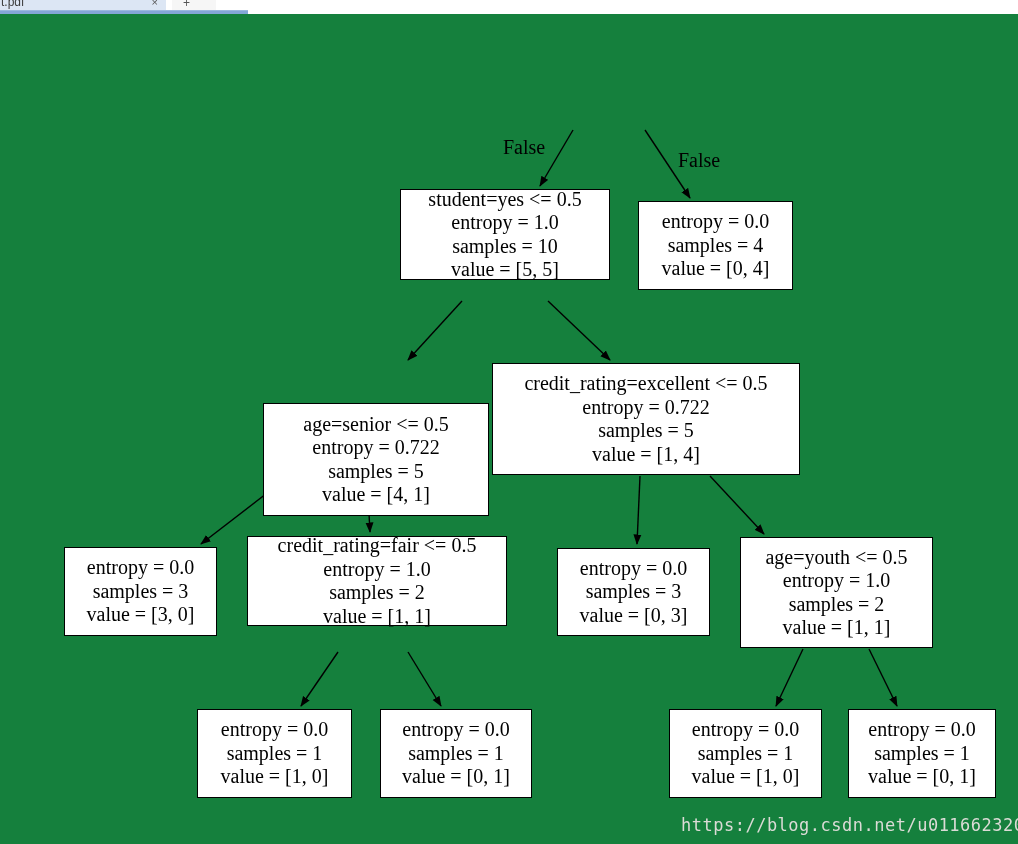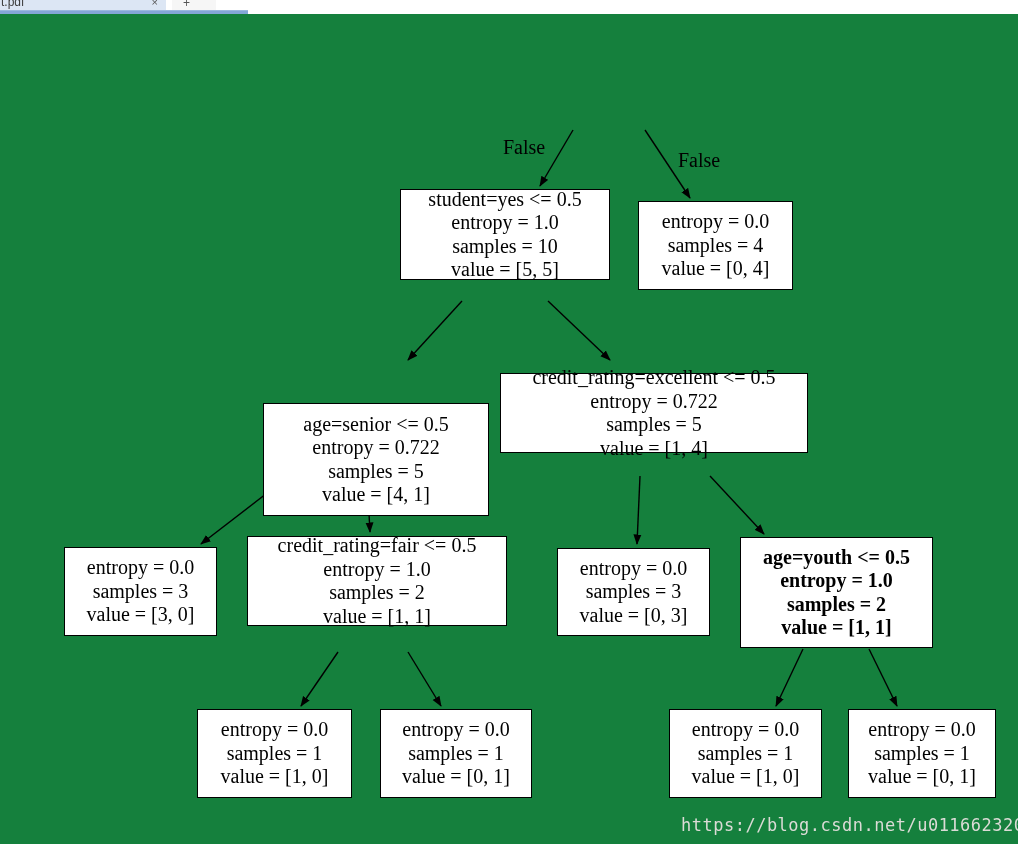--- a/index.html
+++ b/index.html
@@ -93,25 +93,25 @@
     position: absolute;
     font-size: 20px;
     color: #000000;
   }
 
   
   #node-root        { left: 478px; top:  25px; width: 260px; height: 105px; }
   #node-student     { left: 400px; top: 189px; width: 210px; height: 91px; }
   #node-leaf-04     { left: 638px; top: 201px; width: 155px; height:  89px; }
   #node-senior      { left: 263px; top: 363px; width: 226px; height: 113px; margin-top: 40px; }
-  #node-credit-exc  { left: 492px; top: 373px; width: 308px; height: 80px; margin-left: 8px; }
+  #node-credit-exc  { left: 492px; top: 363px; width: 308px; height: 112px; }
   #node-leaf-30     { left:  64px; top: 547px; width: 153px; height:  89px; }
   #node-credit-fair { left: 247px; top: 536px; width: 260px; height: 90px; }
   #node-leaf-03     { left: 557px; top: 548px; width: 153px; height:  88px; }
-  #node-youth       { left: 740px; top: 537px; width: 193px; height: 111px; font-weight: bold; }
+  #node-youth       { left: 740px; top: 537px; width: 193px; height: 111px; }
   #node-leaf-10a    { left: 197px; top: 709px; width: 155px; height:  89px; }
   #node-leaf-01a    { left: 380px; top: 709px; width: 152px; height:  89px; }
   #node-leaf-10b    { left: 669px; top: 709px; width: 153px; height:  89px; }
   #node-leaf-01b    { left: 848px; top: 709px; width: 148px; height:  89px; }
 
   #label-true  { left: 503px; top: 136px; }
   #label-false { left: 672px; top: 149px; margin-left: 6px; }
 
   .watermark {
     position: absolute;

